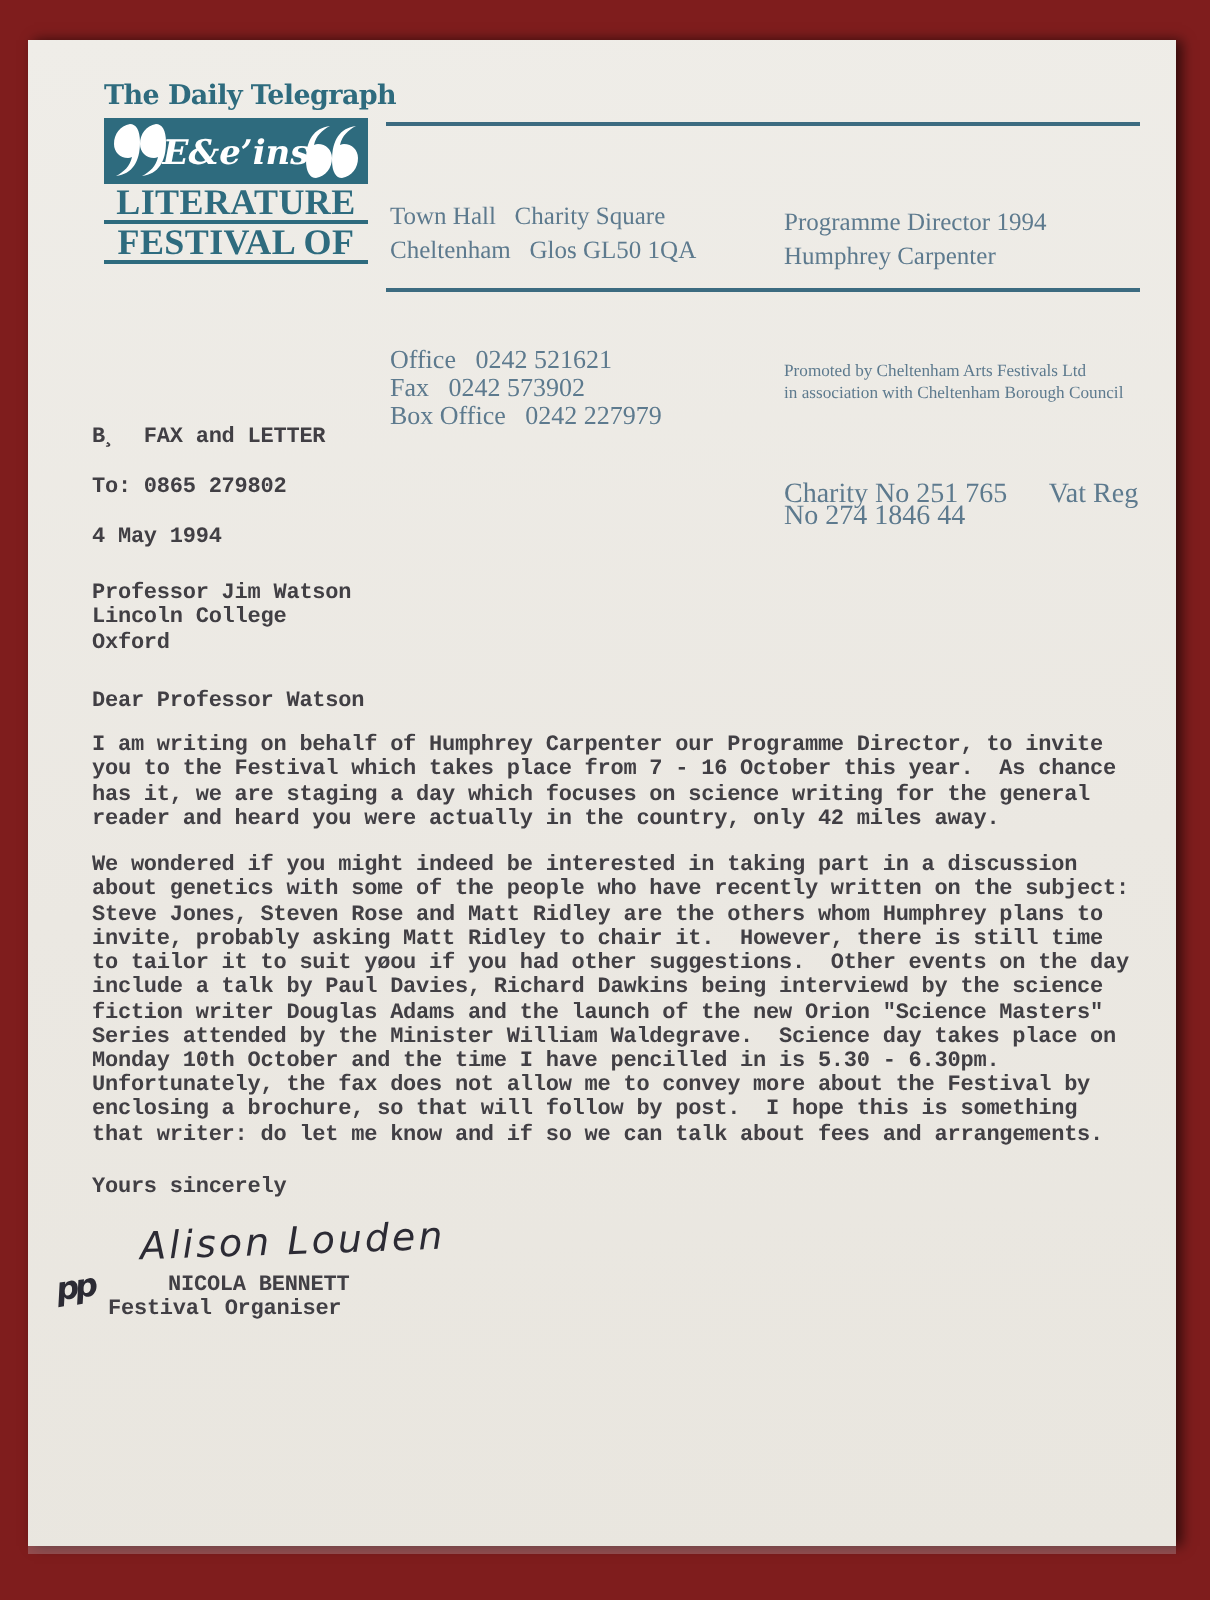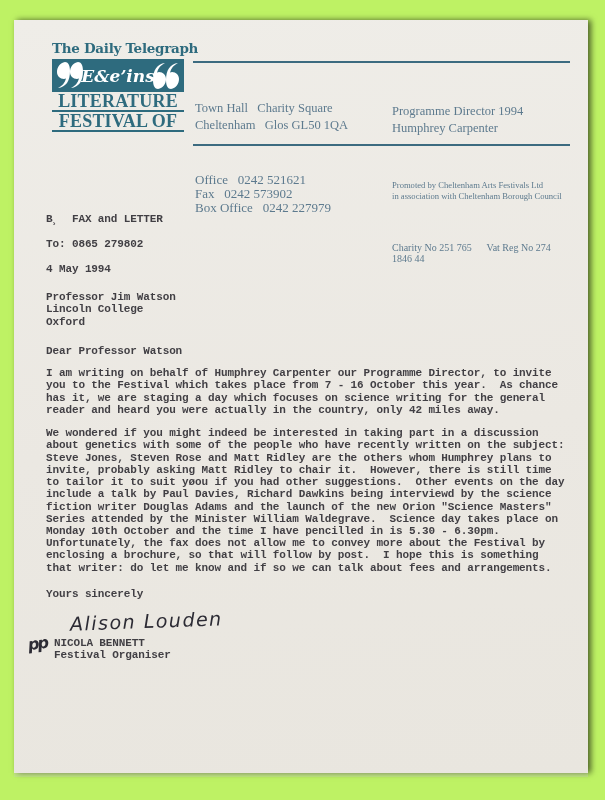--- a/index.html
+++ b/index.html
@@ -1,16 +1,16 @@
 <!DOCTYPE html>
 <html><head>
 <meta charset="utf-8">
 <style>
   html,body{margin:0;padding:0;background:#000;}
-  .scene{position:relative;width:605px;height:800px;background:#bef264;overflow:hidden;
+  .scene{position:relative;width:605px;height:800px;background:#7f1d1d;overflow:hidden;
          font-family:"Liberation Sans",sans-serif;}
   .paper{position:absolute;left:14px;top:20px;width:574px;height:753px;
          background:linear-gradient(175deg,#efede8 0%,#ebe8e2 55%,#e9e6df 100%);
          box-shadow:0 4px 0 rgba(200,200,210,0.28), 3px 0 6px rgba(0,0,0,0.6);}
   
   .logo{position:absolute;left:38px;top:20px;width:132px;text-align:center;}
   .masthead{font-family:"DejaVu Serif",serif;font-weight:bold;font-size:13.5px;
             letter-spacing:-0.3px;color:#2e6b7e;white-space:nowrap;}
   .scriptbox{margin-top:3px;width:132px;height:33px;background:#2e6b7e;
              display:flex;align-items:center;justify-content:center;}
@@ -19,26 +19,26 @@
             padding:1px 0 1px 0;line-height:16px;}
   .rule{position:absolute;left:179px;width:377px;height:1.6px;background:#3c6b80;}
   .addrcol{position:absolute;left:181px;top:47px;width:180px;
            font-family:"Liberation Serif",serif;font-size:12.5px;line-height:16.5px;
            color:#5d7a8e;white-space:pre-wrap;}
   .addr-phones{margin-top:7px;font-size:13px;line-height:14px;}
   .progcol{position:absolute;left:378px;top:47px;width:178px;
            font-family:"Liberation Serif",serif;color:#5d7a8e;white-space:pre-wrap;}
   .prog-dir{font-size:12.5px;line-height:16.5px;}
   .prog-promo{margin-top:8px;font-size:8.6px;line-height:10.5px;}
-  .prog-reg{margin-top:6px;font-size:10px;line-height:10.5px;}
+  .prog-reg{margin-top:6px;font-size:14px;line-height:10.5px;}
   
   .t{position:absolute;left:32px;font-family:"Liberation Mono",monospace;
      font-size:11px;line-height:12.3px;letter-spacing:-0.12px;color:#413f44;
      white-space:pre-wrap;font-weight:bold;}
-  .bold{font-weight:bold;}
+  .bold{font-weight:bold;margin-left:30px;}
   .hand{position:absolute;font-family:"DejaVu Sans",sans-serif;font-style:italic;
         color:#2c2b34;}
   .sig{left:56px;top:590px;font-size:19px;letter-spacing:1.5px;transform:rotate(-2deg);}
   .pp{left:14px;top:614px;font-size:16px;font-weight:bold;letter-spacing:-2px;
       transform:rotate(-8deg);}
 </style>
 </head>
 <body>
 
 <div class="scene">

